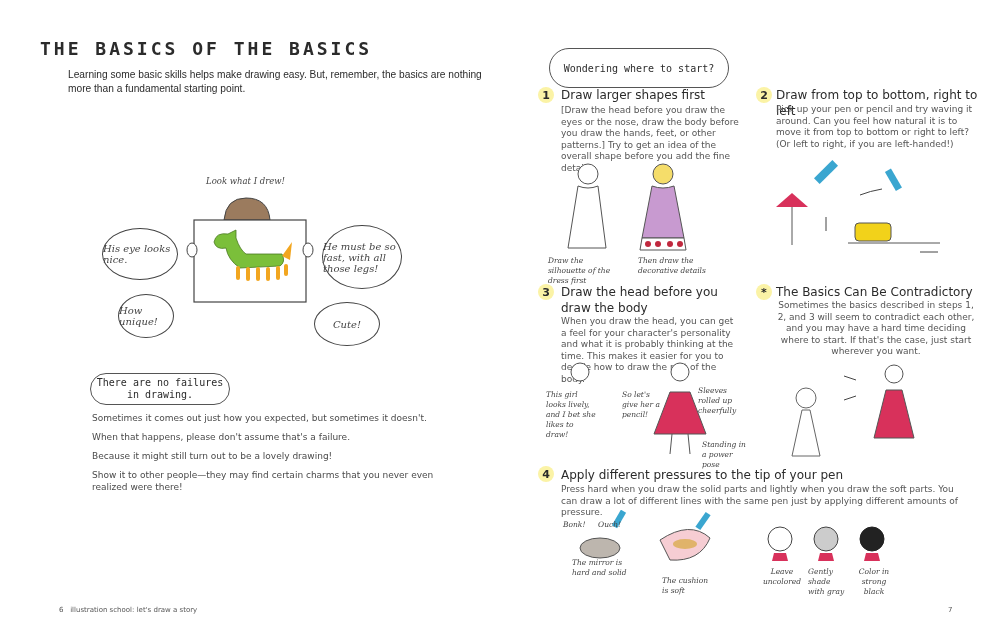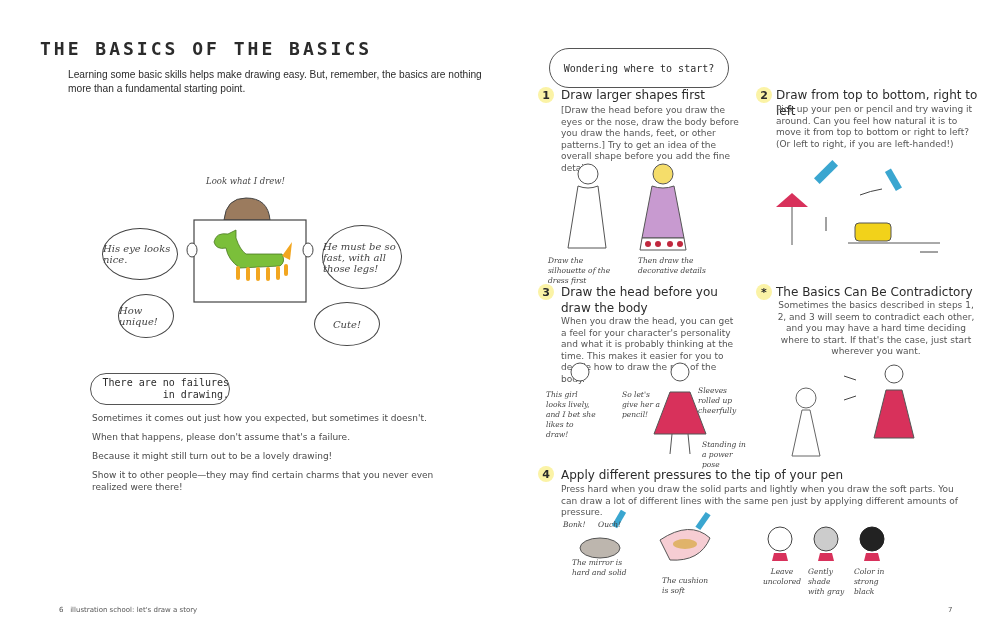--- a/index.html
+++ b/index.html
@@ -13,21 +13,21 @@
   .intro { left: 40px; top: 68px; width: 420px; font-family: Liberation Sans, sans-serif; font-size: 10.2px; line-height: 14px; color: #2b2b2b; margin-left: 28px; }
 
   .caption-look { left: 206px; top: 176px; font-size: 8.5px; }
   .bubble { border: 1.2px solid #444; border-radius: 50%; display: flex; align-items: center; justify-content: center; text-align: left; font-size: 10px; line-height: 11px; }
   .b1 { left: 102px; top: 228px; width: 76px; height: 52px; }
   .b2 { left: 322px; top: 225px; width: 80px; height: 64px; }
   .b3 { left: 118px; top: 294px; width: 56px; height: 44px; }
   .b4 { left: 314px; top: 302px; width: 66px; height: 44px; }
 
   .cloud { border: 1.2px solid #555; border-radius: 30px; display: flex; align-items: center; justify-content: center; text-align: center; font-family: "DejaVu Sans Mono", monospace; color: #2b2b2b; }
-  .cloud-fail { left: 90px; top: 373px; width: 140px; height: 32px; font-size: 10px; line-height: 12px; text-align: right; }
+  .cloud-fail { left: 90px; top: 373px; width: 140px; height: 32px; font-size: 10px; line-height: 12px; }
 
   .para-list { left: 92px; top: 412px; width: 360px; font-size: 9px; color: #4a4a4a; }
   .para-list p { margin-bottom: 7px; line-height: 12px; }
 
   .footer-left { left: 48px; top: 606px; font-size: 7px; color: #555; padding-left: 11px; }
   .footer-right { left: 948px; top: 606px; font-size: 7px; color: #555; }
 
   
   .cloud-start { left: 549px; top: 48px; width: 180px; height: 40px; font-size: 10px; }
   .step-num { width: 16px; height: 16px; border-radius: 50%; background: #fbf3a6; display: flex; align-items: center; justify-content: center; font-weight: bold; font-size: 11px; color: #2b2b2b; }
@@ -181,15 +181,15 @@
 <svg class="abs" style="left:762px;top:525px" width="140" height="40">
   <circle cx="18" cy="14" r="12" fill="#fff" stroke="#444"></circle>
   <path d="M12 28 L24 28 L26 36 L10 36 Z" fill="#d8315b"></path>
   <circle cx="64" cy="14" r="12" fill="#ccc" stroke="#444"></circle>
   <path d="M58 28 L70 28 L72 36 L56 36 Z" fill="#d8315b"></path>
   <circle cx="110" cy="14" r="12" fill="#222" stroke="#222"></circle>
   <path d="M104 28 L116 28 L118 36 L102 36 Z" fill="#d8315b"></path>
 </svg>
 <div class="abs small-cap" style="left:762px;top:567px;width:40px;text-align:center">Leave uncolored</div>
 <div class="abs small-cap" style="left:808px;top:567px;width:40px;text-align:left">Gently shade with gray</div>
-<div class="abs small-cap" style="left:854px;top:567px;width:40px;">Color in strong black</div>
+<div class="abs small-cap" style="left:854px;top:567px;width:40px;text-align:center">Color in strong black</div>
 
 <div class="abs footer-right">7</div>
 
 </body></html>

